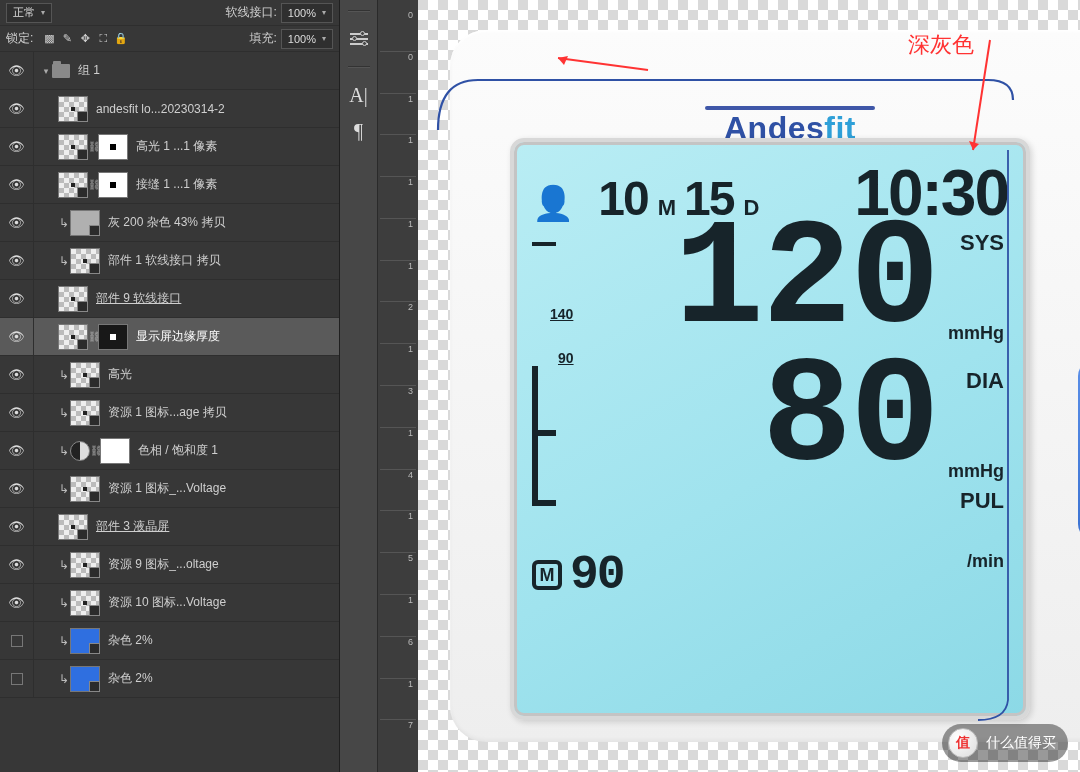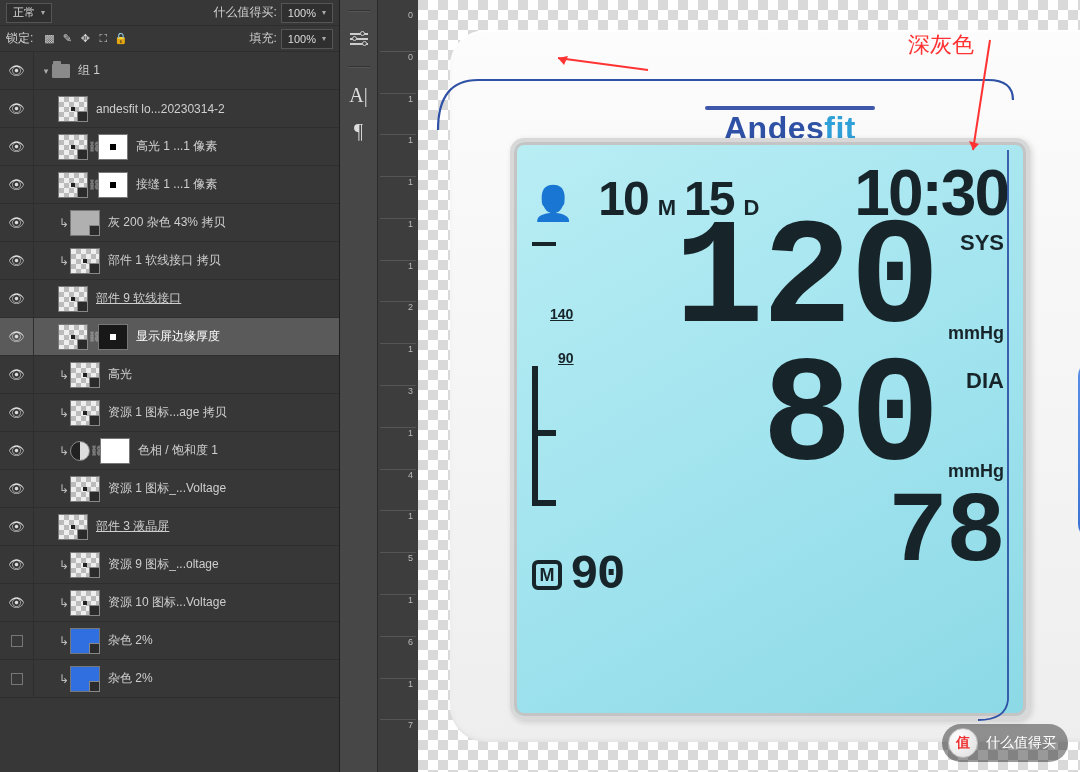--- a/index.html
+++ b/index.html
@@ -225,21 +225,21 @@
 
 <div class="app">
 
   <div class="panel">
     <div class="panel-row">
       <span class="dropdown">
         <span>正常</span>
         <span class="chev">▾</span>
       </span>
       <span class="spacer"></span>
-      <span>什么值得买:</span>
+      <span>软线接口:</span>
       <span class="dropdown">
         <span>100%</span>
         <span class="chev">▾</span>
       </span>
     </div>
     <div class="panel-row">
       <span class="lock-lbl">锁定:</span>
       <span class="lock-icons">
         <span class="mini-icon">▩</span>
         <span class="mini-icon">✎</span>
@@ -494,21 +494,24 @@
               </span>
             </div>
             <div class="reading">
               <span class="dseg num">80</span>
               <span class="unitcol">
                 <span class="label">DIA</span>
                 <span class="unit">mmHg</span>
               </span>
             </div>
             <div class="reading pulse">
-              <span class="dseg num small">78</span>
+              <span class="unitcol">
+                <span class="label">PUL</span>
+                <span class="unit">/min</span>
+              </span>
             </div>
           </div>
         </div>
       </div>
 
       <div class="side-btn b1">
         
         
       </div>
     </div>

